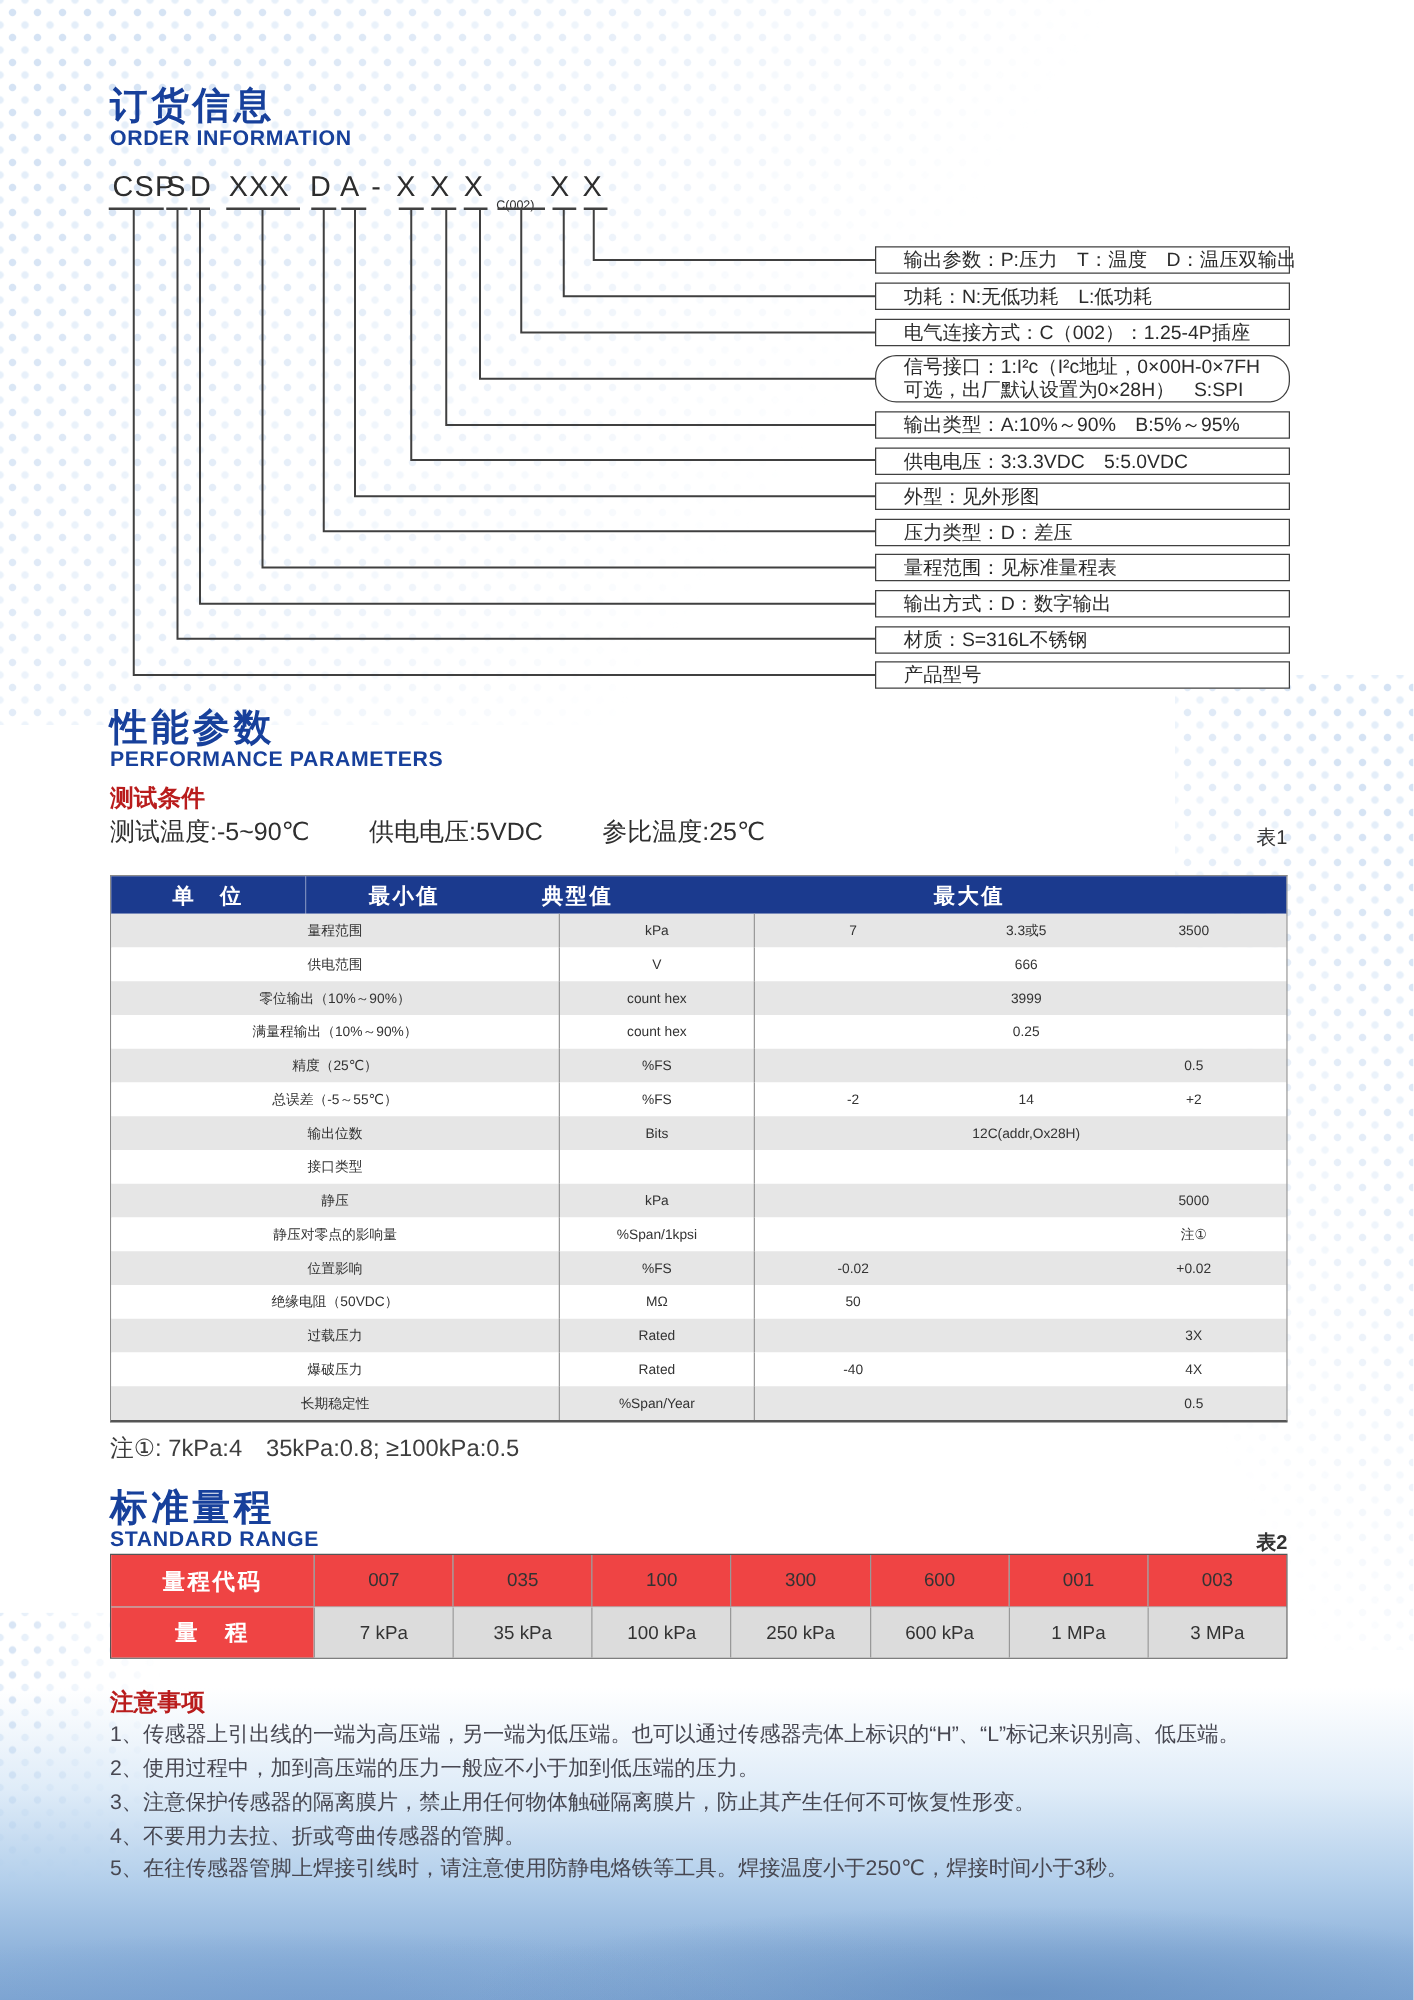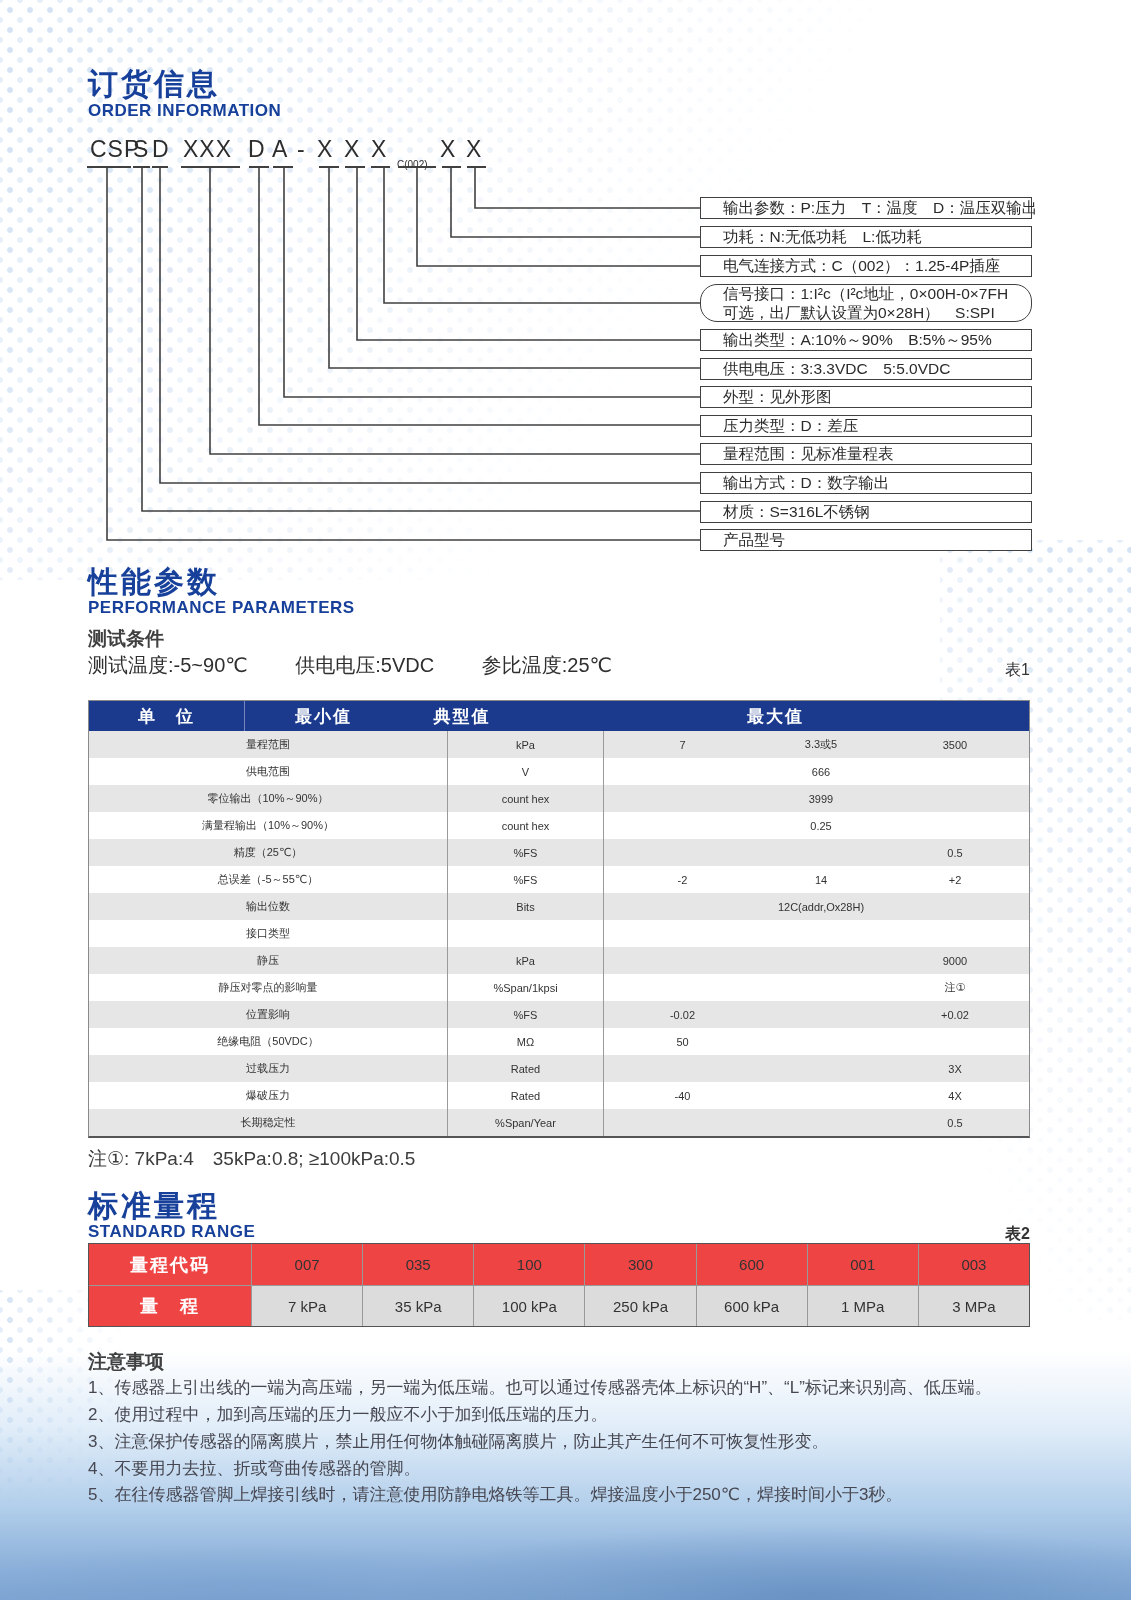--- a/index.html
+++ b/index.html
@@ -30,21 +30,21 @@
     background:
       radial-gradient(55% 40% at 72% 98%, rgba(84,128,182,.50), transparent 70%),
       radial-gradient(45% 32% at 22% 100%, rgba(116,156,205,.55), transparent 70%),
       radial-gradient(30% 22% at 48% 92%, rgba(140,176,216,.45), transparent 75%),
       linear-gradient(to bottom, rgba(222,236,250,0) 0%, rgba(198,221,243,.55) 32%, #b3cfeb 62%, #8fb3db 85%, #7fa6d3 100%);
   }
 
   
   .h-cn { position:absolute; font-size:30px; font-weight:bold; color:#17409b; letter-spacing:3px; }
   .h-en { position:absolute; font-size:17px; font-weight:bold; color:#17409b; letter-spacing:.5px; }
-  .h-sub { position:absolute; font-size:19px; font-weight:bold; color:#404040; }
+  .h-sub { position:absolute; font-size:19px; font-weight:bold; color:#b91c1c; }
 
   
   .code-part { position:absolute; top:136px; font-size:23px; color:#2d2d2d; letter-spacing:1px; white-space:nowrap; }
   .code-small { top:143px; font-size:10px; letter-spacing:0;margin-top:16px; }
   .diagram-svg { position:absolute; left:0; top:0; width:1131px; height:1600px; pointer-events:none; }
   .obox { position:absolute; left:700px; width:332px; background:#fff; border:1.5px solid #404040;
           display:flex; align-items:center; padding-left:22px; font-size:15.5px; color:#2b2b2b; white-space:nowrap; }
   .obox-tall { white-space:normal; line-height:1.22; padding-top:1px; padding-right:8px; }
 
   
@@ -228,21 +228,21 @@
           <div class="cu"></div>
           <div class="cmin"></div>
           <div class="ctyp"></div>
           <div class="cmax"></div>
         </div>
       <div class="t1-row">
           <div class="cp">静压</div>
           <div class="cu">kPa</div>
           <div class="cmin"></div>
           <div class="ctyp"></div>
-          <div class="cmax">9000</div>
+          <div class="cmax">5000</div>
         </div>
       <div class="t1-row">
           <div class="cp">静压对零点的影响量</div>
           <div class="cu">%Span/1kpsi</div>
           <div class="cmin"></div>
           <div class="ctyp"></div>
           <div class="cmax">注①</div>
         </div>
       <div class="t1-row">
           <div class="cp">位置影响</div>

